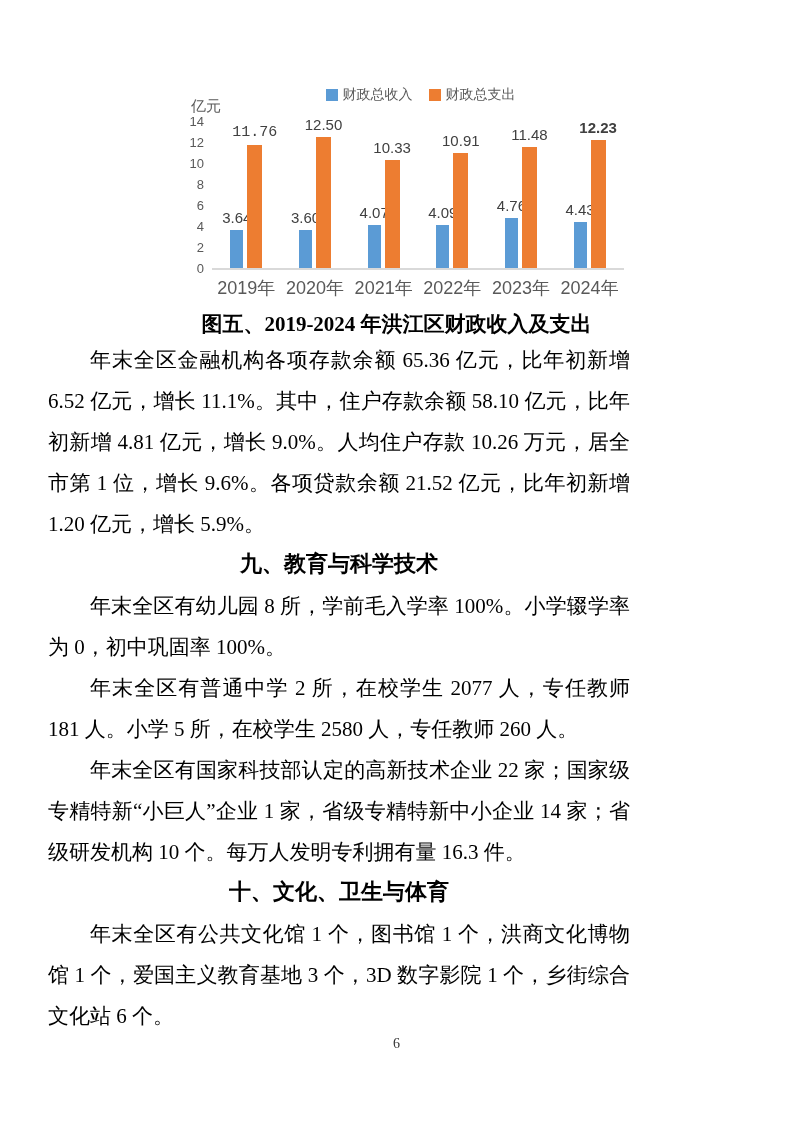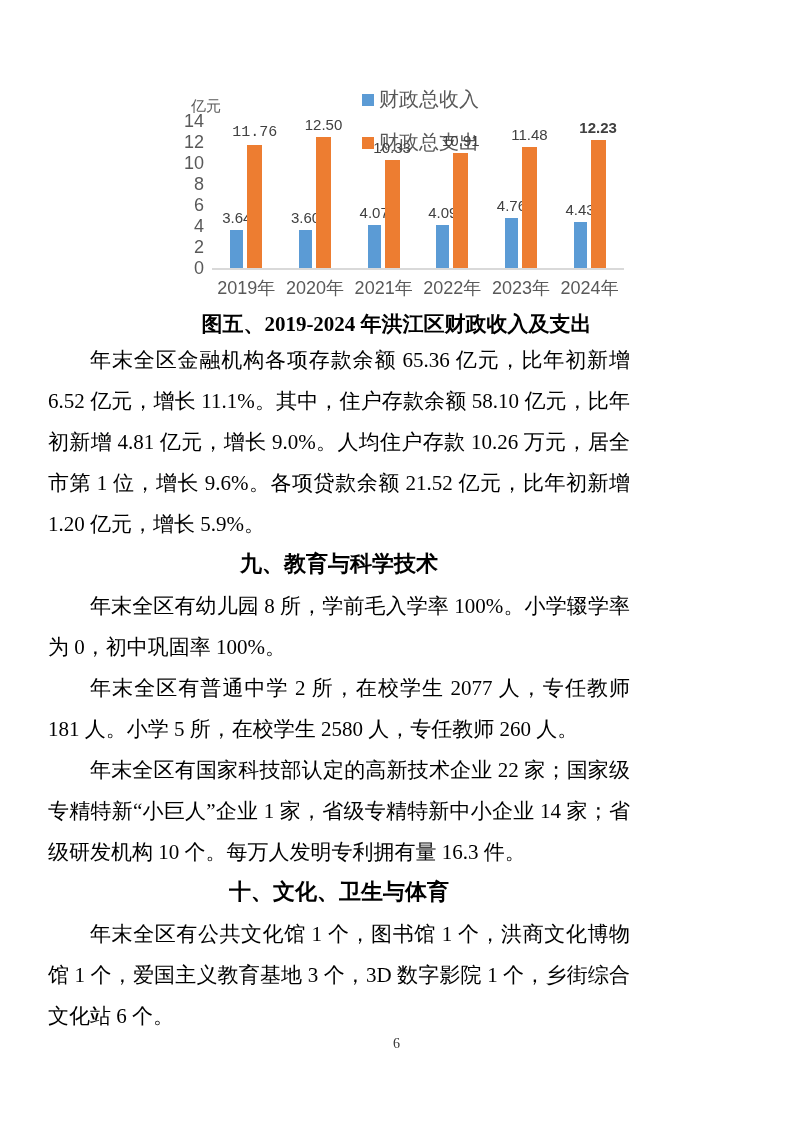--- a/index.html
+++ b/index.html
@@ -2,26 +2,26 @@
 <html><head>
 <meta charset="utf-8">
 <style>
   html,body{margin:0;padding:0;background:#888;}
   .page{position:relative;width:793px;height:1122px;margin:0 auto;background:#ffffff;overflow:hidden;}
 
   
   .chart{position:relative;width:455px;height:214px;margin:84px 0 0 178px;
          font-family:"Liberation Sans",sans-serif;}
   .legend{position:absolute;top:2px;left:30px;right:0;display:flex;justify-content:center;
-          gap:16px;font-size:20px;color:#595959;align-items:center;flex-direction:column;}
+          gap:16px;font-size:14px;color:#595959;align-items:center;}
   .legend-item{display:flex;align-items:center;}
   .swatch{display:inline-block;width:12px;height:12px;margin-right:5px;}
   .ylabel{position:absolute;top:13px;left:13px;font-size:15px;color:#595959;}
   .yticks{position:absolute;left:0;top:37px;width:26px;height:147px;}
-  .ytick{position:absolute;right:0;transform:translateY(-50%);font-size:18px;color:#595959;}
+  .ytick{position:absolute;right:0;transform:translateY(-50%);font-size:13px;color:#595959;}
   .plot{position:absolute;left:34px;top:37px;width:412px;height:147px;
         border-bottom:2px solid #d9d9d9;display:flex;align-items:flex-end;
         justify-content:space-around;}
   .group{position:relative;display:flex;align-items:flex-end;gap:4px;height:100%;}
   .bar{position:relative;}
   .bar-inc{width:13px;}
   .bar-exp{width:15px;}
   .bar-label{position:absolute;bottom:100%;margin-bottom:4px;left:50%;transform:translateX(-50%);
              font-size:15px;color:#404040;white-space:nowrap;}
   .cat{position:absolute;top:100%;margin-top:8px;left:50%;transform:translateX(-50%);

